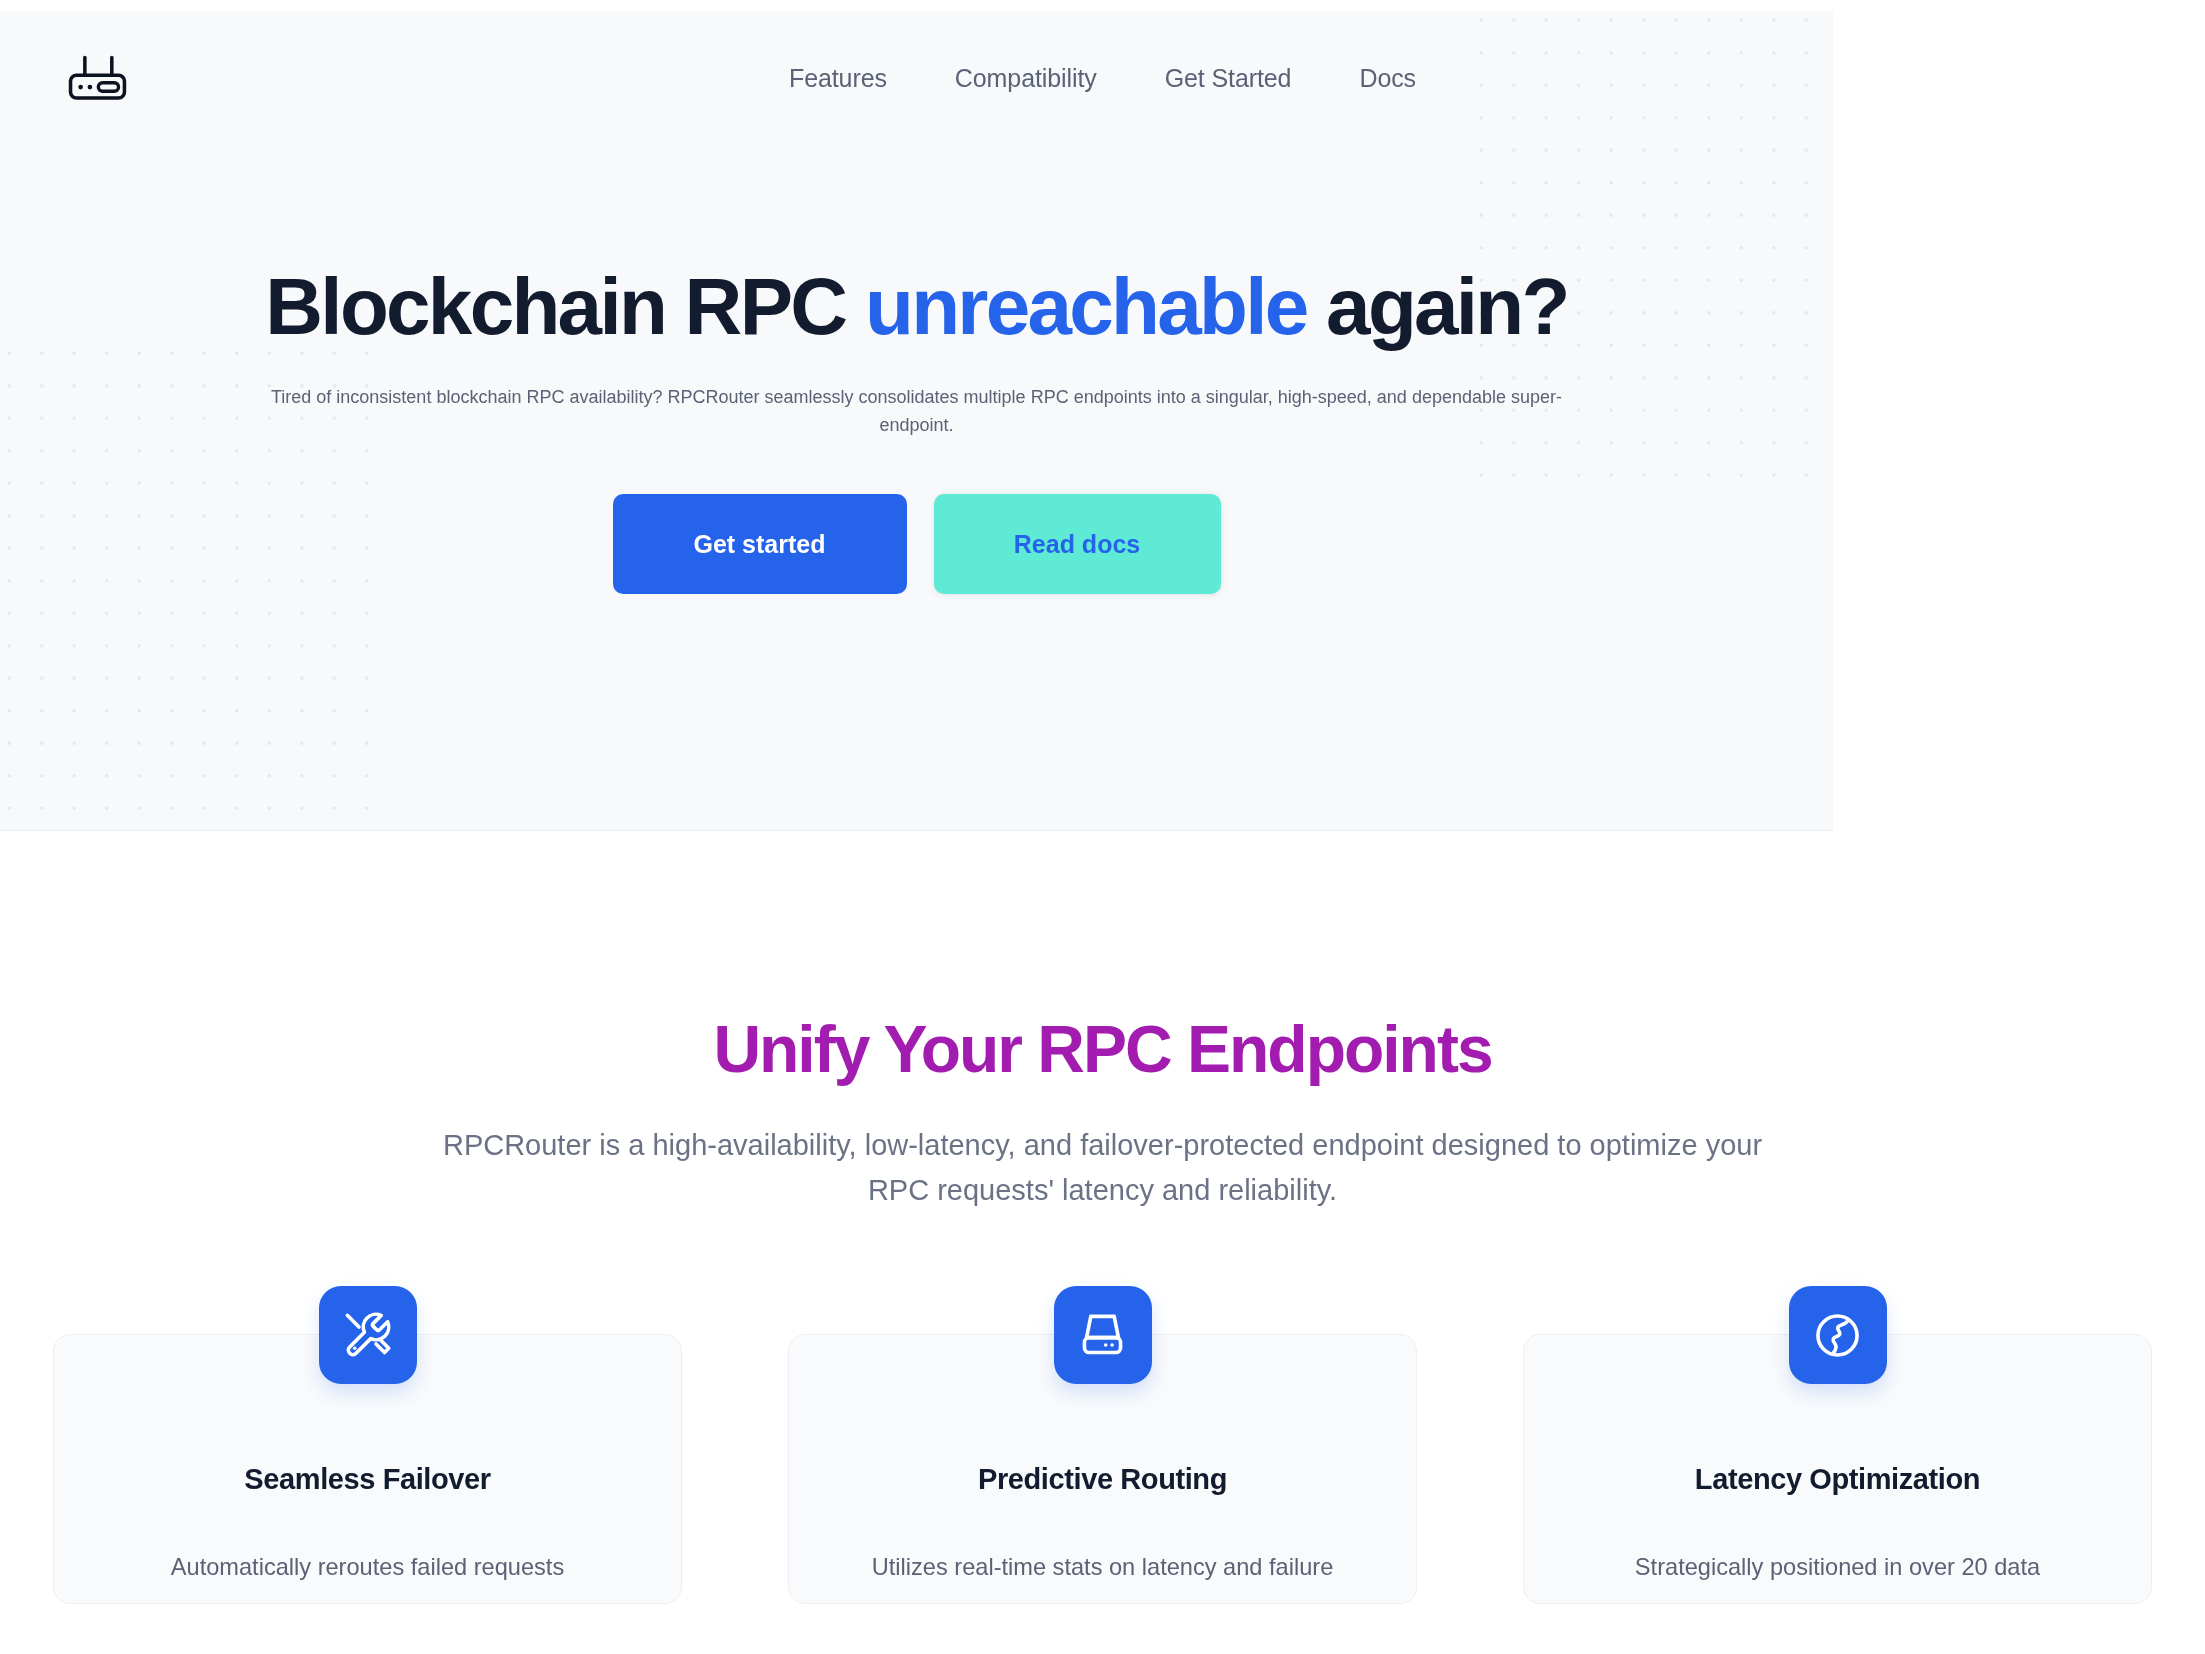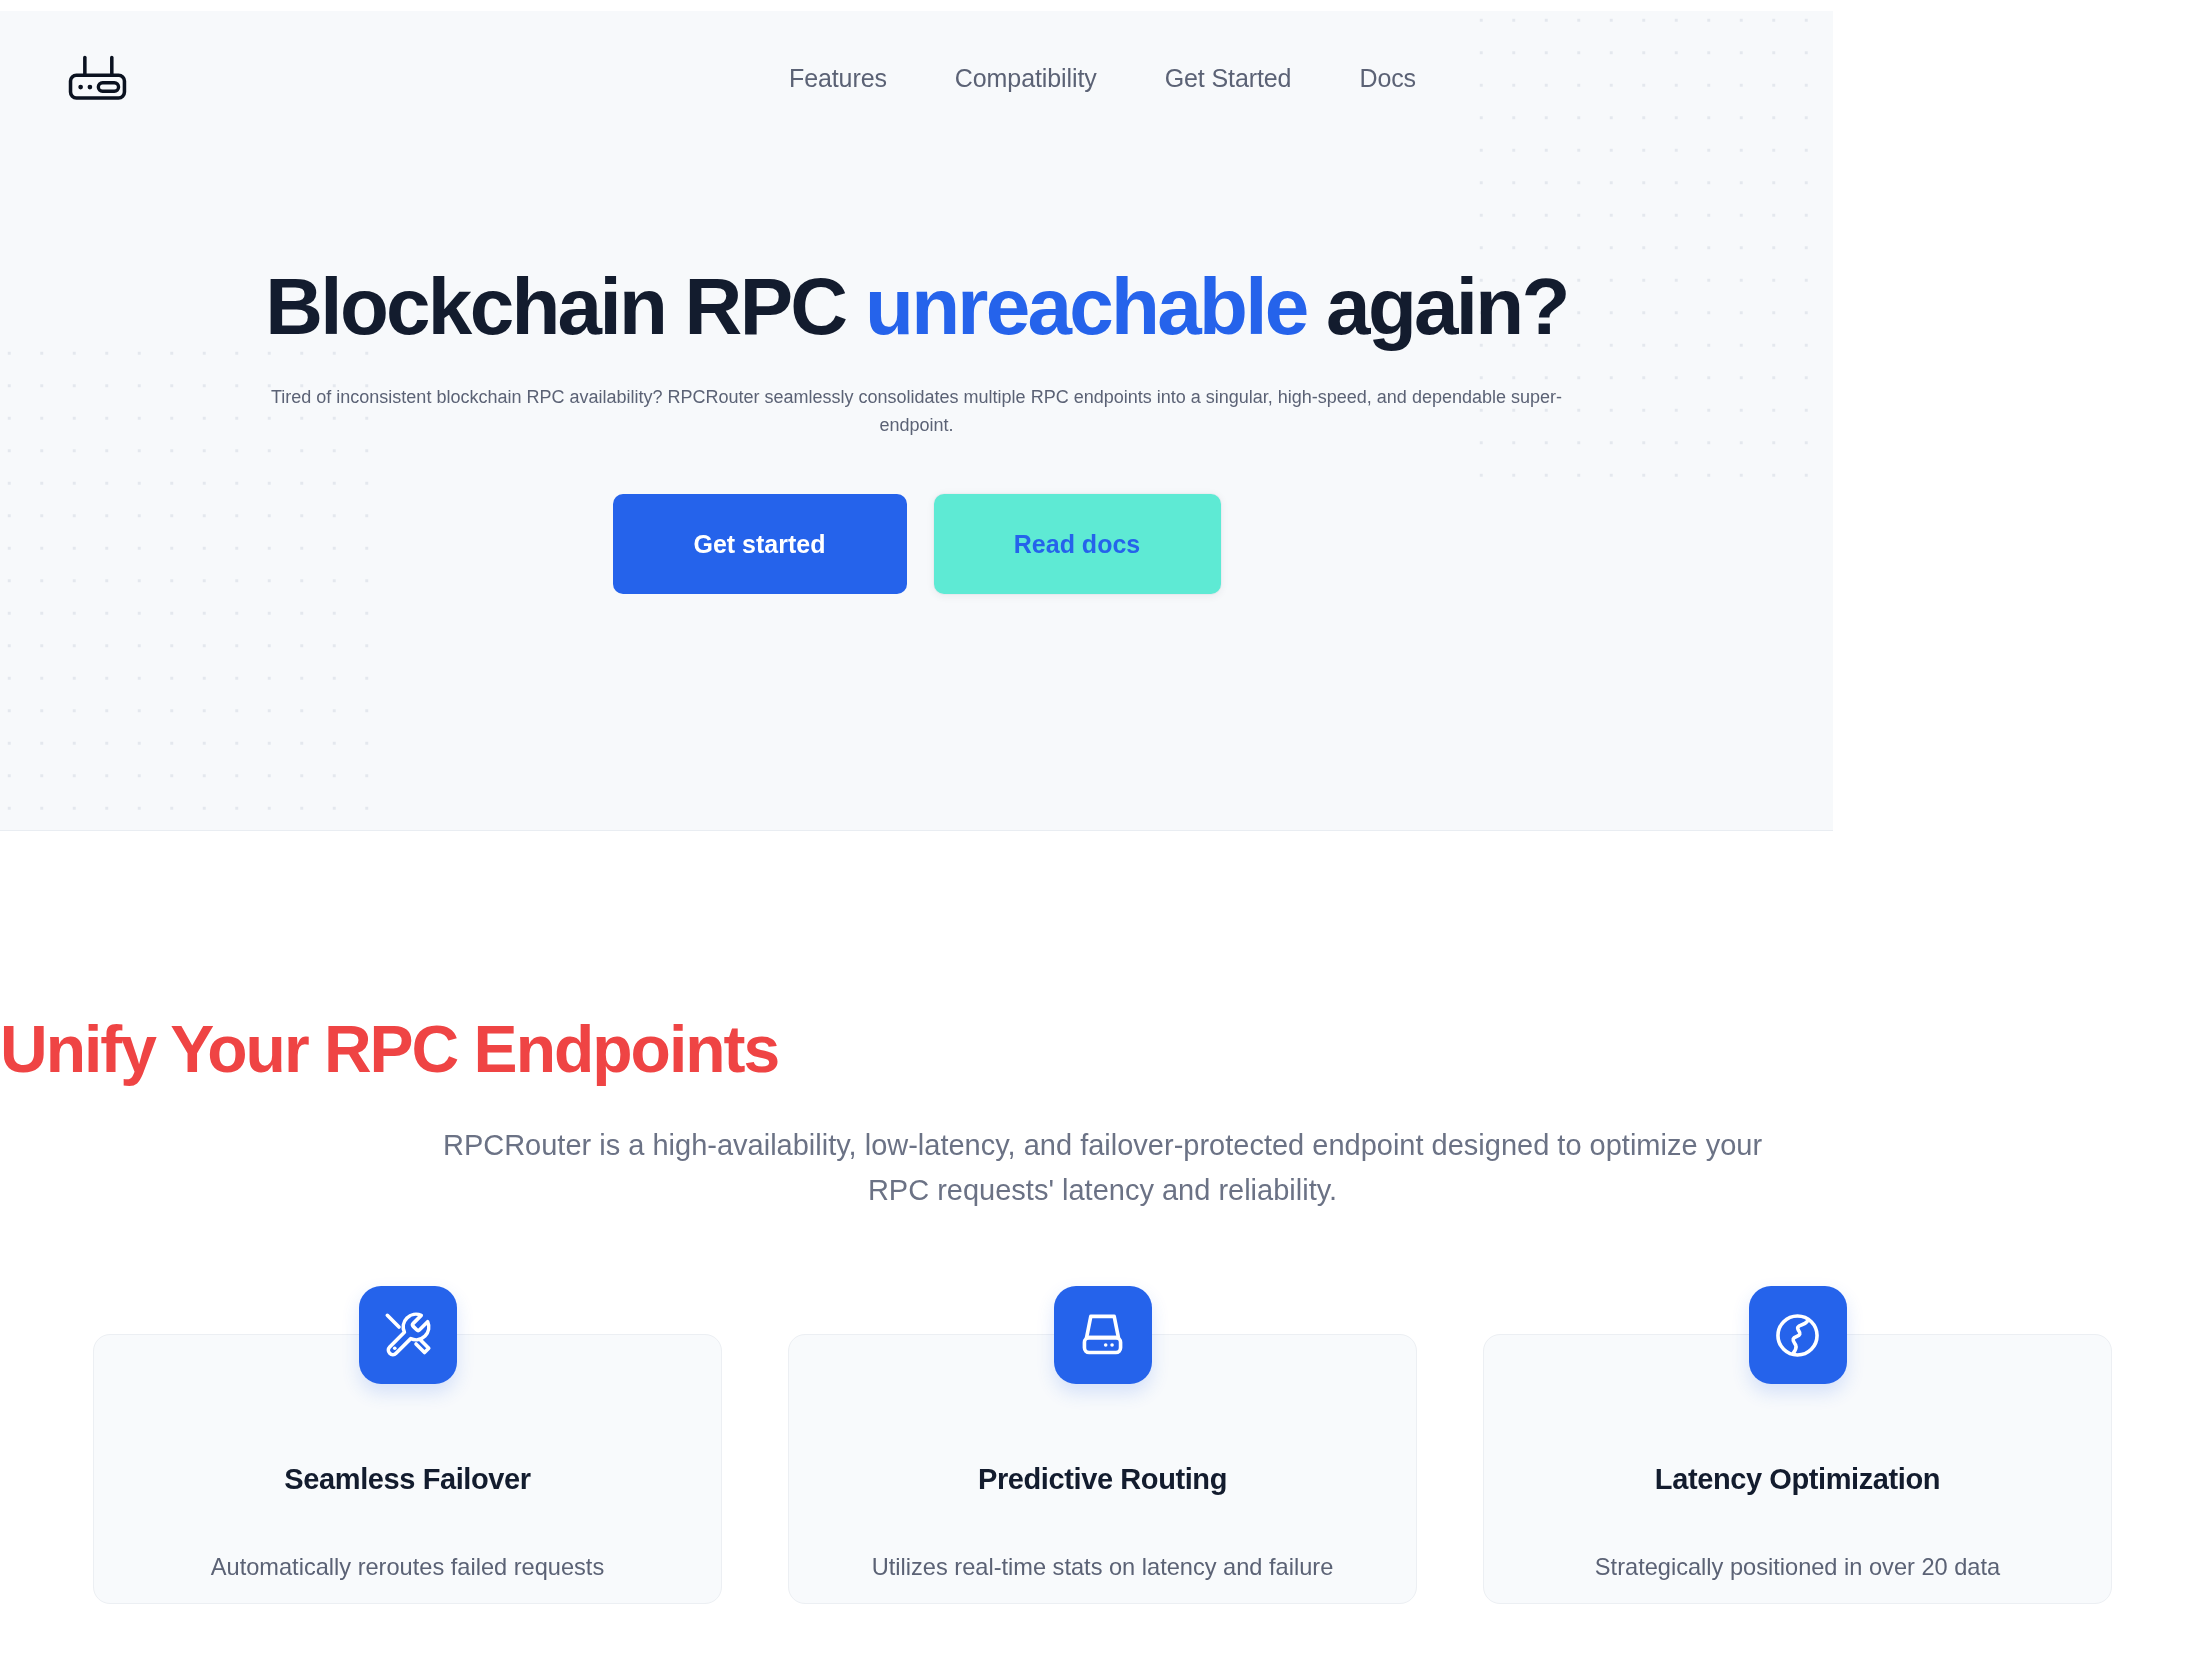--- a/index.html
+++ b/index.html
@@ -94,34 +94,35 @@
   }
 
   
   .features{
     position:relative;
     width:2205px;
     padding-top:182px;
     background:#ffffff;
   }
   .sec-title{
+    text-align:center;
     font-size:66px; font-weight:700; letter-spacing:-2px;
-    color:#ef4444; line-height:1.1;
+    color:#a21caf; line-height:1.1;
   }
   .sec-sub{
     margin:37px auto 0;
     text-align:center;
     font-size:29px; color:#6b7285; line-height:1.55;
     max-width:1351px;
   }
 
   .cards{
     position:relative;
     margin-top:122px;
-    display:flex; justify-content:center; gap:66px;align-items:flex-end;
+    display:flex; justify-content:center; gap:106px;align-items:flex-end;
   }
   .card{
     position:relative;
     width:629px;
     background:#f8fafc;
     border:1.7px solid #eceff3;
     border-radius:17px;
     padding:127px 47px 0;
     min-height:270px;
   }

